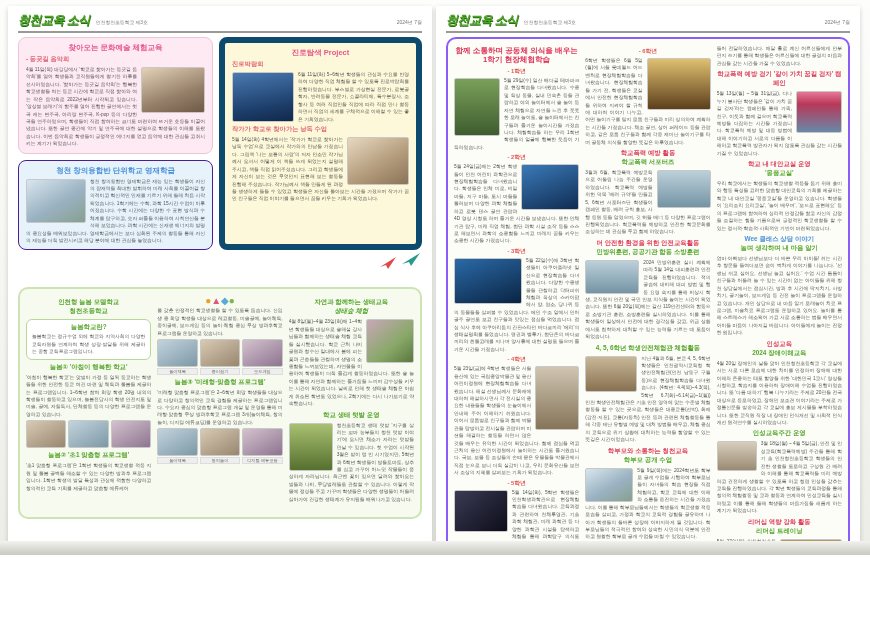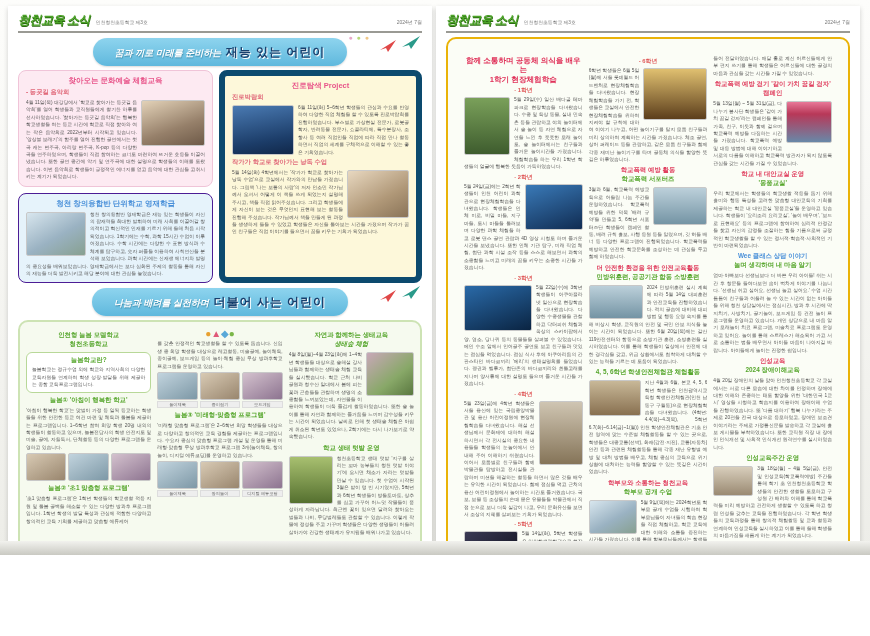--- a/index.html
+++ b/index.html
@@ -65,48 +65,35 @@
   .cap{font-size:4.2px;color:#666;background:#eee;border:1px solid #ddd;margin-top:1px;padding:0 1px;}
   .secT{text-align:center;font-size:6.4px;font-weight:bold;color:#56a62c;margin:3px 0 2px 0;}
   .secT.red{color:#e03e5e;} .secT.blue{color:#4a90d9;}
   .gradeT{text-align:center;font-size:5.8px;font-weight:bold;color:#e05a5a;margin:2px 0 1px 0;}
   .mainT{text-align:center;font-size:7.6px;font-weight:bold;color:#e0325a;line-height:1.25;margin:1px 0 2px 0;}
   .deco-kids{text-align:center;font-size:10px;line-height:1;margin:1px 0;}
   
   .pagefoot{position:absolute;left:0;right:0;bottom:6px;text-align:center;}
   .apple{display:inline-block;position:relative;width:15px;height:15px;background:#7ab648;border-radius:50%;color:#fff;font-size:6px;line-height:15px;text-align:center;}
   .apple::before{content:"";position:absolute;top:-3px;left:9px;width:5px;height:3px;background:#4e8a2a;border-radius:50% 50% 50% 0;transform:rotate(-20deg);}
-  .bigbox2{background:#fbfdf6;border:2px solid #eab308;border-radius:10px;padding:16px;height:560px;box-sizing:border-box;}
+  .bigbox2{background:#fbfdf6;border:2px solid #8b5cf6;border-radius:10px;padding:6px;height:560px;box-sizing:border-box;}
   .h-clip{overflow:hidden;}
 </style>
 </head>
 <body>
 
 <div class="sheet">
 
   <div class="page pageL">
     <header class="masthead">
       <span class="logo">청천교육 소식</span>
       <span class="edition">인천청천초등학교 제3호</span>
       <span class="mdate">2024년 7월</span>
     </header>
 
-    <div class="bannerwrap">
-      <span class="dots" style="color:#e8a8c8;">● <span style="color:#b8d878;">●</span> <span style="color:#f0c888;">●</span></span>
-      <div class="banner">
-        <span class="b-script">꿈과 끼로 미래를 준비하는</span>
-        <span class="b-emph">재능 있는 어린이</span>
-      </div>
-      <svg class="plane" width="16" height="12">
-          <polygon points="0,10 16,0 8,12 6,8" fill="#e04848"></polygon>
-        </svg>
-      <svg class="plane plane2" width="18" height="13">
-          <polygon points="0,11 18,0 9,13 7,9" fill="#2a9a8a"></polygon>
-        </svg>
-    </div>
 
     <div class="cols2">
       <div class="colL">
         <section class="box pink">
           <h2 class="t-pink">찾아오는 문화예술 체험교육</h2>
           <h3 class="t-pink2">- 등굣길 음악회</h3>
           <div class="flow">
             <div class="ph ph-crowd fr"></div>
             <p>4월 11일(목) 대강당에서 '학교로 찾아가는 등굣길 음악회'를 열어 학생들과 교직원들에게 활기찬 하루를 선사하였습니다. '찾아가는 등굣길 음악회'는 행복한 학교생활을 여는 등교 시간에 학교로 직접 찾아와 여는 작은 음악회로 2022년부터 시작되고 있습니다. '앙상블 보래기'의 합주를 열어 진행한 공연에서는 첫 곡 캐논 변주곡, 아리랑 변주곡, K-pop 등의 다양한 곡을 연주하였으며, 학생들이 직접 참여하는 코너도 마련하여 뜨거운 호응을 이끌어냈습니다. 또한 공연 중간에 악기 및 연주곡에 대한 설명으로 학생들의 이해를 도왔습니다. 이번 음악회로 학생들이 긍정적인 에너지를 얻고 음악에 대한 관심을 고취시키는 계기가 되었습니다.</p>
           </div>
@@ -130,24 +117,20 @@
           <h3 class="t-pink2">작가가 학교로 찾아가는 낭독 수업</h3>
           <div class="flow">
             <div class="ph ph-group fr"></div>
             <p>5월 14일(화) 4학년에서는 '작가가 학교로 찾아가는 낭독 수업'으로 교실에서 작가와의 만남을 가졌습니다. 그림책 '나는 보통의 사람'의 저자 인소민 작가님께서 오셔서 어떻게 이 책을 쓰게 되었는지 설명해 주시고, 책을 직접 읽어주셨습니다. 그리고 학생들에게 자신이 보는 것은 무엇인지 표현해 보는 활동을 진행해 주셨습니다. 작가님께서 책을 만들게 된 과정을 생생하게 들을 수 있었고 학생들은 자신을 돌아보는 시간을 가졌으며 작가가 꿈인 친구들은 직업 이야기를 들으면서 꿈을 키우는 기회가 되었습니다.</p>
           </div>
         </section>
       </div>
     </div>
 
     <div class="bannerwrap">
-      <div class="banner">
-        <span class="b-script">나눔과 배려를 실천하며</span>
-        <span class="b-emph">더불어 사는 어린이</span>
-      </div>
       <svg class="plane" width="16" height="12">
           <polygon points="0,10 16,0 8,12 6,8" fill="#e04848"></polygon>
         </svg>
       <svg class="plane plane2" width="18" height="13">
           <polygon points="0,11 18,0 9,13 7,9" fill="#2a9a8a"></polygon>
         </svg>
     </div>
 
     <section class="greenbig h-clip" style="height:216px;">
       <div class="cols3">

